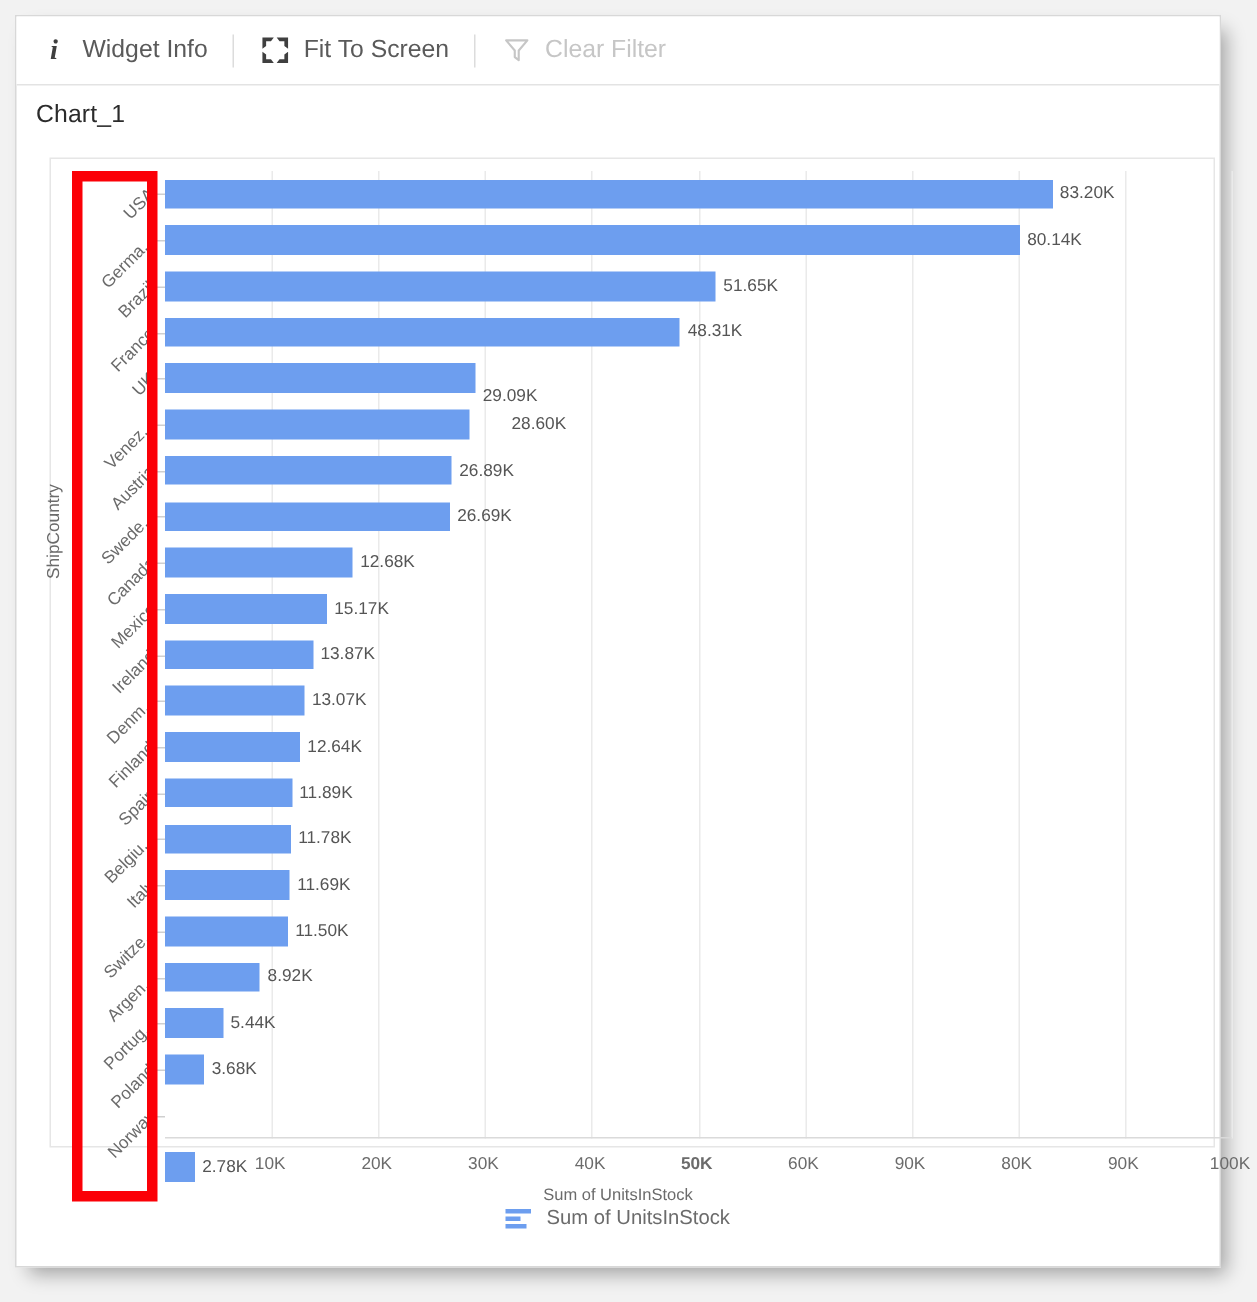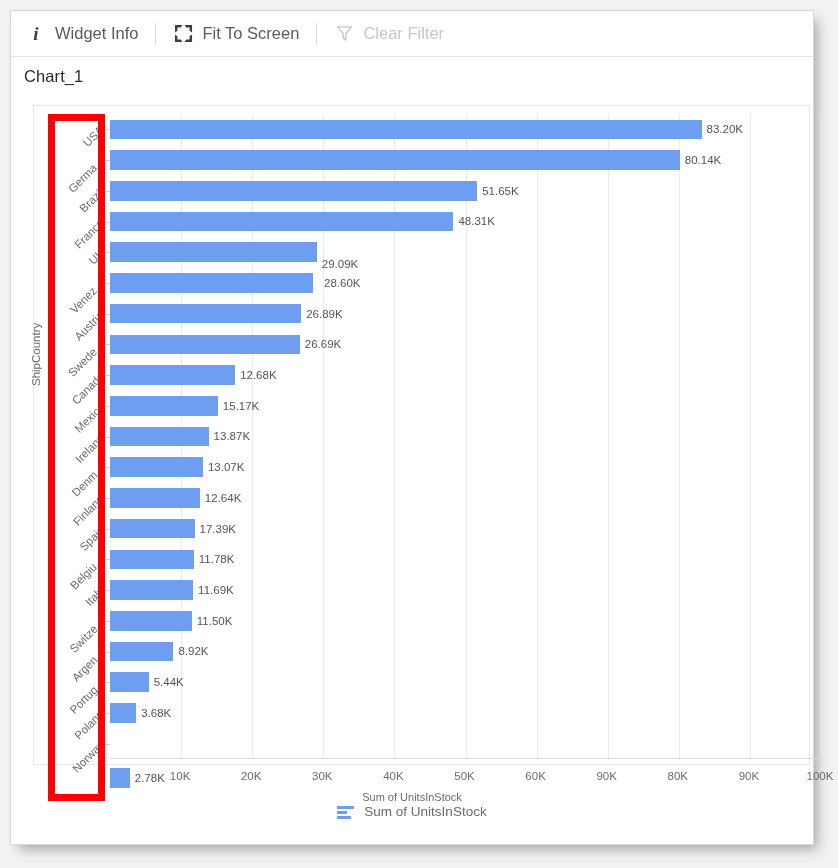--- a/index.html
+++ b/index.html
@@ -247,21 +247,21 @@
               <div class="bar-row" style="top: 97.6714px; height: 19.6571px;">
                 <div class="bar" style="width: 343.484px; background: rgb(109, 158, 239);"></div>
                 <div class="bar-label" style="left: 343.484px;">48.31K</div>
               </div>
               <div class="bar-row" style="top: 128.386px; height: 19.6571px;">
                 <div class="bar" style="width: 206.83px; background: rgb(109, 158, 239);"></div>
                 <div class="bar-label" style="left: 206.83px; margin-top: 12px;">29.09K</div>
               </div>
               <div class="bar-row" style="top: 159.1px; height: 19.6571px;">
                 <div class="bar" style="width: 203.346px; background: rgb(109, 158, 239);"></div>
-                <div class="bar-label" style="left: 203px; padding-left: 11px;">28.60K</div>
+                <div class="bar-label" style="left: 220px; padding-left: 11px;">28.60K</div>
               </div>
               <div class="bar-row" style="top: 189.814px; height: 19.6571px;">
                 <div class="bar" style="width: 191.188px; background: rgb(109, 158, 239);"></div>
                 <div class="bar-label" style="left: 191.188px;">26.89K</div>
               </div>
               <div class="bar-row" style="top: 220.529px; height: 19.6571px;">
                 <div class="bar" style="width: 189.766px; background: rgb(109, 158, 239);"></div>
                 <div class="bar-label" style="left: 189.766px;">26.69K</div>
               </div>
               <div class="bar-row" style="top: 251.243px; height: 19.6571px;">
@@ -279,21 +279,21 @@
               <div class="bar-row" style="top: 343.386px; height: 19.6571px;">
                 <div class="bar" style="width: 92.9277px; background: rgb(109, 158, 239);"></div>
                 <div class="bar-label" style="left: 92.9277px;">13.07K</div>
               </div>
               <div class="bar-row" style="top: 374.1px; height: 19.6571px;">
                 <div class="bar" style="width: 89.8704px; background: rgb(109, 158, 239);"></div>
                 <div class="bar-label" style="left: 89.8704px;">12.64K</div>
               </div>
               <div class="bar-row" style="top: 404.814px; height: 19.6571px;">
                 <div class="bar" style="width: 84.5379px; background: rgb(109, 158, 239);"></div>
-                <div class="bar-label" style="left: 84.5379px;">17.39K</div>
+                <div class="bar-label" style="left: 84.5379px;">11.89K</div>
               </div>
               <div class="bar-row" style="top: 435.529px; height: 19.6571px;">
                 <div class="bar" style="width: 83.7558px; background: rgb(109, 158, 239);"></div>
                 <div class="bar-label" style="left: 83.7558px;">11.78K</div>
               </div>
               <div class="bar-row" style="top: 466.243px; height: 19.6571px;">
                 <div class="bar" style="width: 83.1159px; background: rgb(109, 158, 239);"></div>
                 <div class="bar-label" style="left: 83.1159px;">11.69K</div>
               </div>
               <div class="bar-row" style="top: 496.957px; height: 19.6571px;">
@@ -366,21 +366,21 @@
             <div class="cat-label" style="top: 599.929px; right: 707px;">Poland</div>
             <div class="cat-label" style="top: 630.643px; right: 707px;">Norway</div>
           </div>
       </div>
 
       <div id="xticks">
           <div class="x-tick" style="left: 158.1px; top: 672px;">10K</div>
           <div class="x-tick" style="left: 229.2px; top: 672px;">20K</div>
           <div class="x-tick" style="left: 300.3px; top: 672px;">30K</div>
           <div class="x-tick" style="left: 371.4px; top: 672px;">40K</div>
-          <div class="x-tick" style="left: 442.5px; top: 672px;">50K</div>
+          <div class="x-tick" style="left: 442.5px; top: 672px; font-weight: bold;">50K</div>
           <div class="x-tick" style="left: 513.6px; top: 672px;">60K</div>
           <div class="x-tick" style="left: 584.7px; top: 672px;">90K</div>
           <div class="x-tick" style="left: 655.8px; top: 672px;">80K</div>
           <div class="x-tick" style="left: 726.9px; top: 672px;">90K</div>
           <div class="x-tick" style="left: 798px; top: 672px;">100K</div>
         </div>
       <div id="x-title" style="top: 693px;">Sum of UnitsInStock</div>
 
       <div id="legend">
         <span id="legend-swatch">

